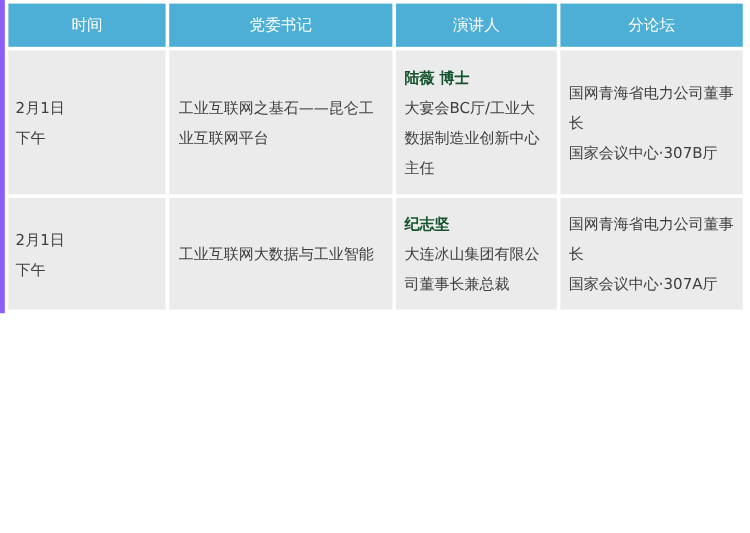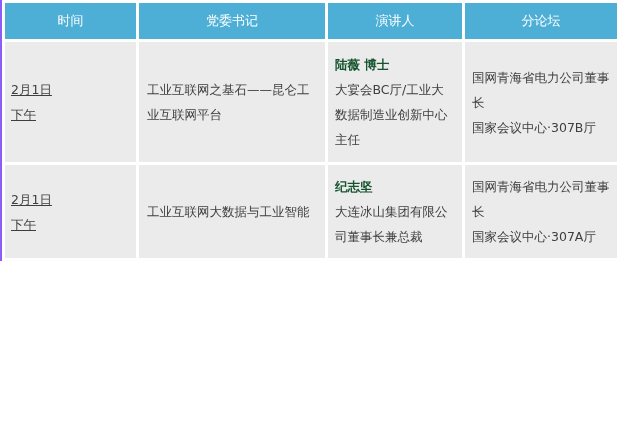--- a/index.html
+++ b/index.html
@@ -11,21 +11,21 @@
   .page {
     position: relative;
     width: 625px;
     height: 444px;
     background: #ffffff;
     overflow: hidden;
   }
   table.schedule {
     border-collapse: separate;
     border-spacing: 3px;
-    border-left: 2px solid #8b5cf6;
+    border-left: 4px solid #8b5cf6;
     width: 620px;
     table-layout: fixed;
     margin: 0;
   }
   table.schedule th {
     background: #4dafd5;
     color: #ffffff;
     font-size: 13px;
     font-weight: 400;
     text-align: center;
@@ -40,21 +40,21 @@
     line-height: 25px;
     vertical-align: middle;
     text-align: left;
     overflow: hidden;
   }
   col.c-time    { width: 131px; }
   col.c-title   { width: 186px; }
   col.c-speaker { width: 134px; }
   col.c-forum   { width: 152px; }
 
-  td.time-cell    { padding: 0 6px;  white-space: pre-line; text-decoration: underline; }
+  td.time-cell    { padding: 0 6px;  white-space: pre-line; }
   td.title-cell   { padding: 0 8px; margin-top: 36px; }
   td.speaker-cell { padding: 0 7px; }
   td.forum-cell   { padding: 0 7px; }
   td.note-cell    { padding: 0 8px; }
 
   tr.row-tall   { height: 120px; }
   tr.row-mid    { height: 93px; }
   tr.row-footer { height: 81px; }
 
   .speaker-name {

